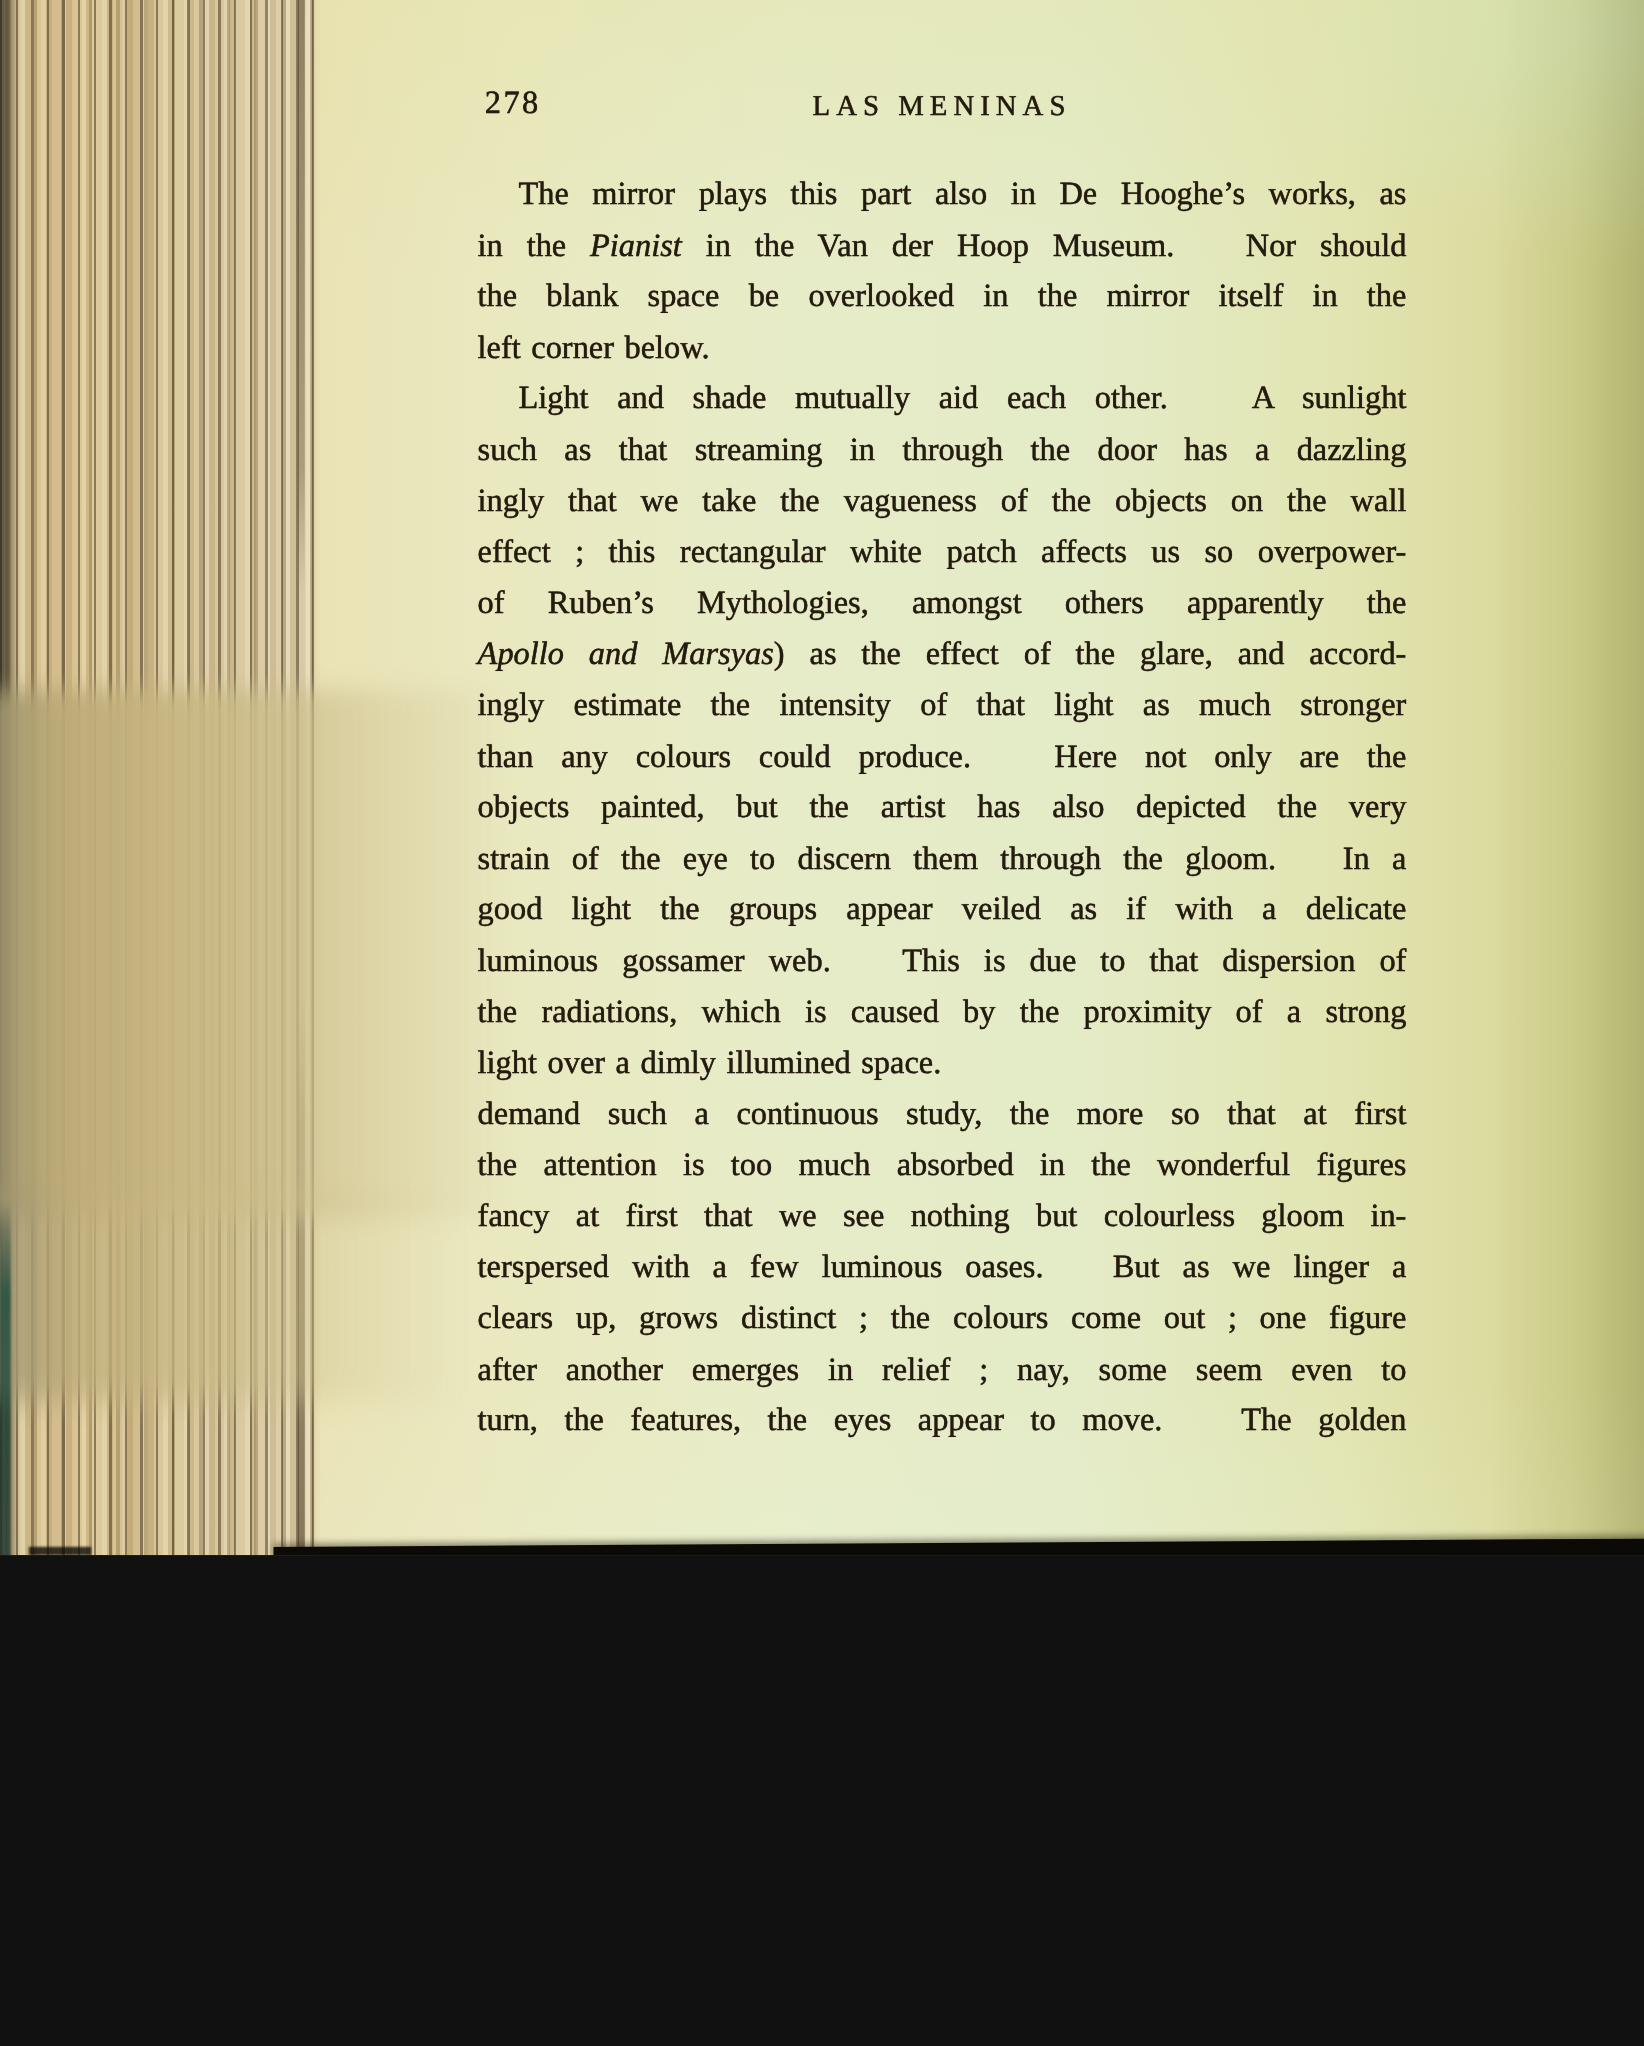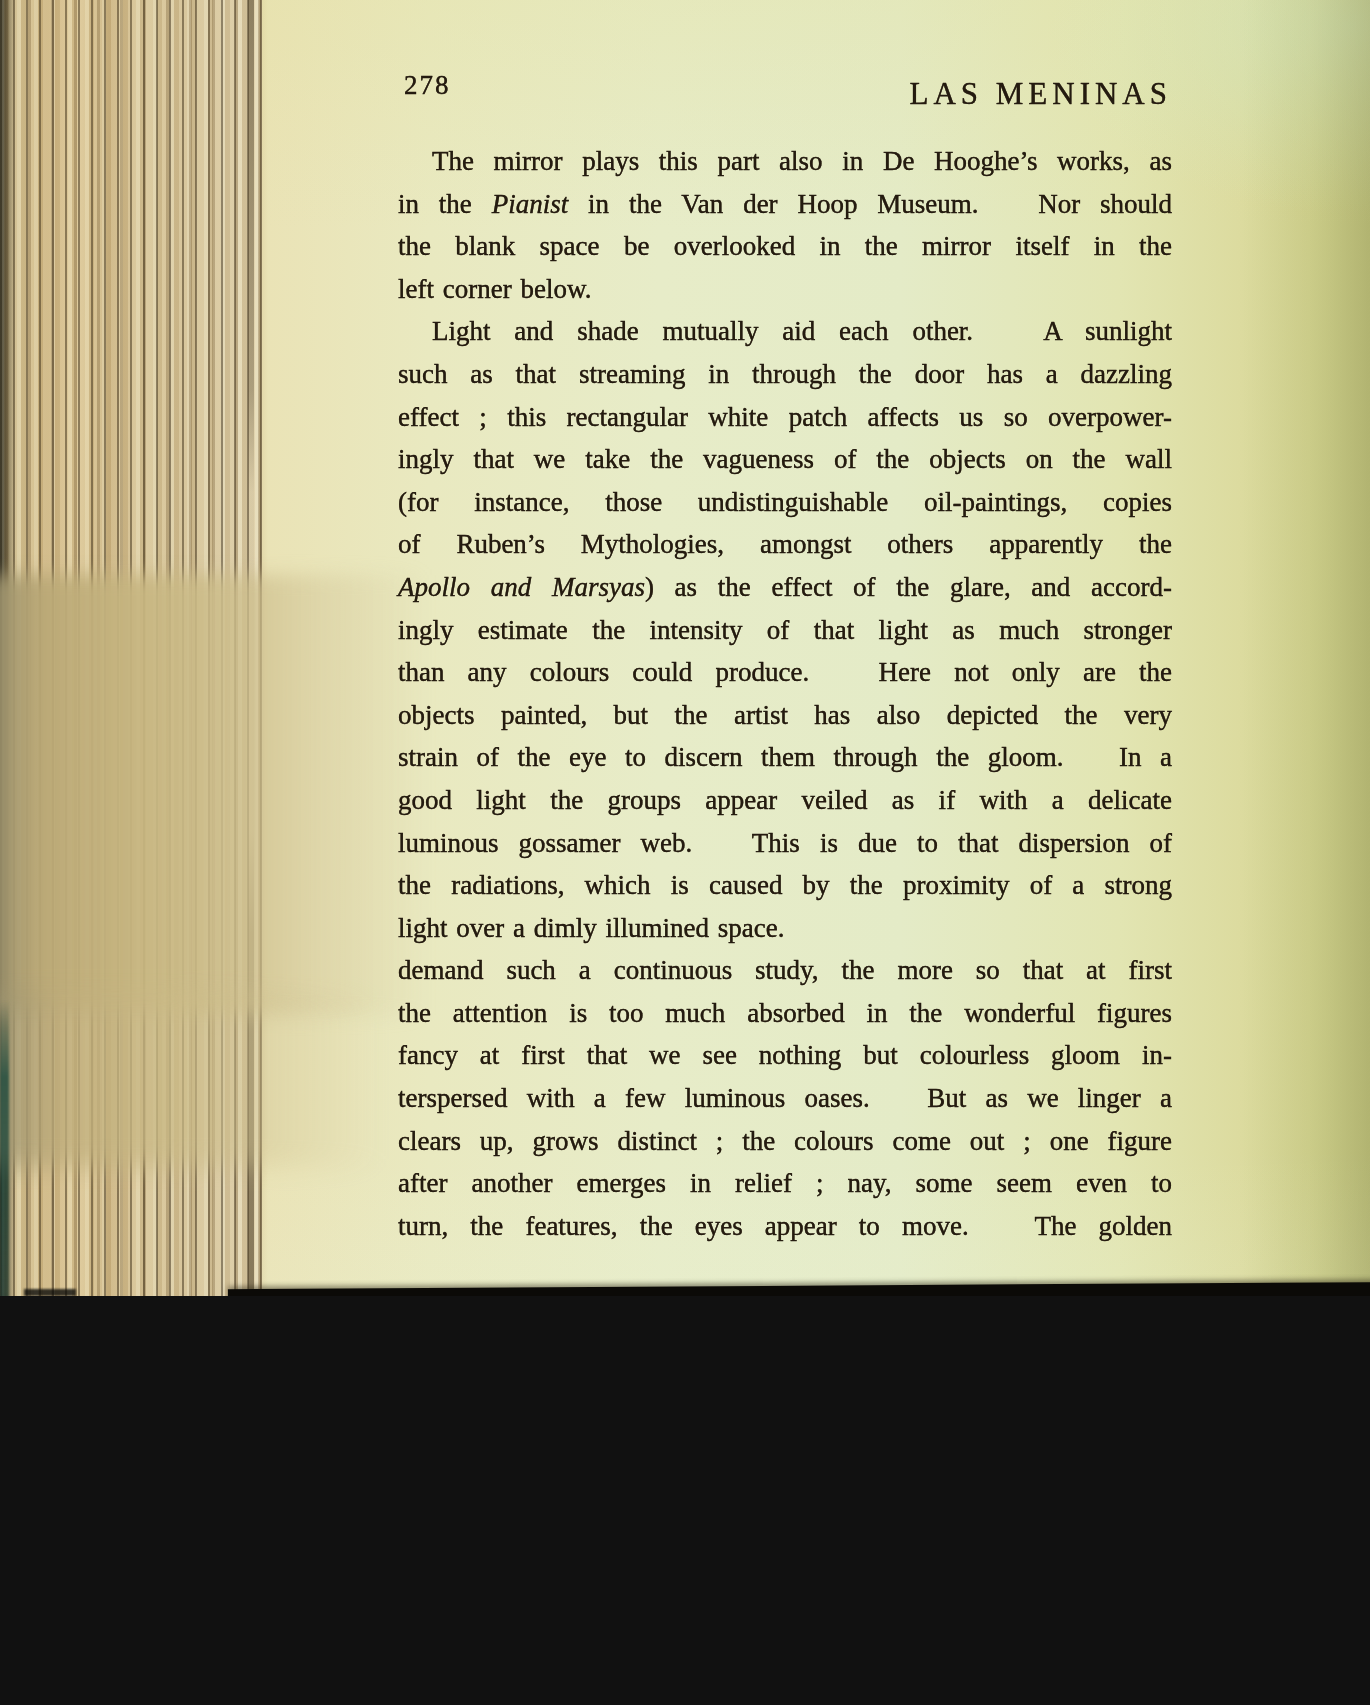--- a/index.html
+++ b/index.html
@@ -58,22 +58,22 @@
     transform:rotate(-0.35deg);transform-origin:right bottom;
     box-shadow:0 -3px 5px rgba(40,35,20,0.45);
   }
   .bl-sliver{position:absolute;left:24px;bottom:0;width:52px;height:7px;background:rgba(10,10,8,0.8);filter:blur(1px);}
   
   .pagenum{
     position:absolute;left:404px;top:70px;font-size:27px;color:#241b10;
     letter-spacing:2px;-webkit-text-stroke:0.3px #241b10;text-shadow:0 0 0.6px rgba(60,45,25,0.8);
   }
   .header{
-    position:absolute;left:398px;top:76px;width:774px;text-align:right;
-    font-size:31px;letter-spacing:5px;color:#241b10;
+    position:absolute;left:398px;top:76px;width:774px;text-align:center;
+    font-size:24px;letter-spacing:5px;color:#241b10;
     -webkit-text-stroke:0.3px #241b10;text-shadow:0 0 0.6px rgba(60,45,25,0.8);
   }
   .text-block{
     position:absolute;left:398px;top:140px;width:774px;z-index:5;
     font-size:27px;line-height:42.6px;color:#241b10;word-spacing:2px;
     -webkit-text-stroke:0.3px #241b10;text-shadow:0 0 0.6px rgba(60,45,25,0.8);
   }
   .line{text-align:justify;text-align-last:justify;white-space:pre-wrap;}
   .line.par-end{text-align-last:left;}
   .line.indent{text-indent:34px;}
@@ -94,23 +94,22 @@
   <div class="text-block">
       <div>
         <div class="line indent"><span>The mirror plays this part also in De Hooghe’s works, as</span></div>
         <div class="line"><span>in the </span><span class="ital">Pianist</span><span> in the Van der Hoop Museum.   Nor should</span></div>
         <div class="line"><span>the blank space be overlooked in the mirror itself in the</span></div>
         <div class="line par-end"><span>left corner below.</span></div>
       </div>
       <div>
         <div class="line indent"><span>Light and shade mutually aid each other.   A sunlight</span></div>
         <div class="line"><span>such as that streaming in through the door has a dazzling</span></div>
+        <div class="line"><span>ingly that we take the vagueness of the objects on the wall</span></div>
         <div class="line"><span>effect ; this rectangular white patch affects us so overpower-</span></div>
-        <div class="line"><span>ingly that we take the vagueness of the objects on the wall</span></div>
-        <div class="line"><span>(for instance, those undistinguishable oil-paintings, copies</span></div>
         <div class="line"><span>of Ruben’s Mythologies, amongst others apparently the</span></div>
         <div class="line"><span class="ital">Apollo and Marsyas</span><span>) as the effect of the glare, and accord-</span></div>
         <div class="line"><span>ingly estimate the intensity of that light as much stronger</span></div>
         <div class="line"><span>than any colours could produce.   Here not only are the</span></div>
         <div class="line"><span>objects painted, but the artist has also depicted the very</span></div>
         <div class="line"><span>strain of the eye to discern them through the gloom.   In a</span></div>
         <div class="line"><span>good light the groups appear veiled as if with a delicate</span></div>
         <div class="line"><span>luminous gossamer web.   This is due to that dispersion of</span></div>
         <div class="line"><span>the radiations, which is caused by the proximity of a strong</span></div>
         <div class="line par-end"><span>light over a dimly illumined space.</span></div>

